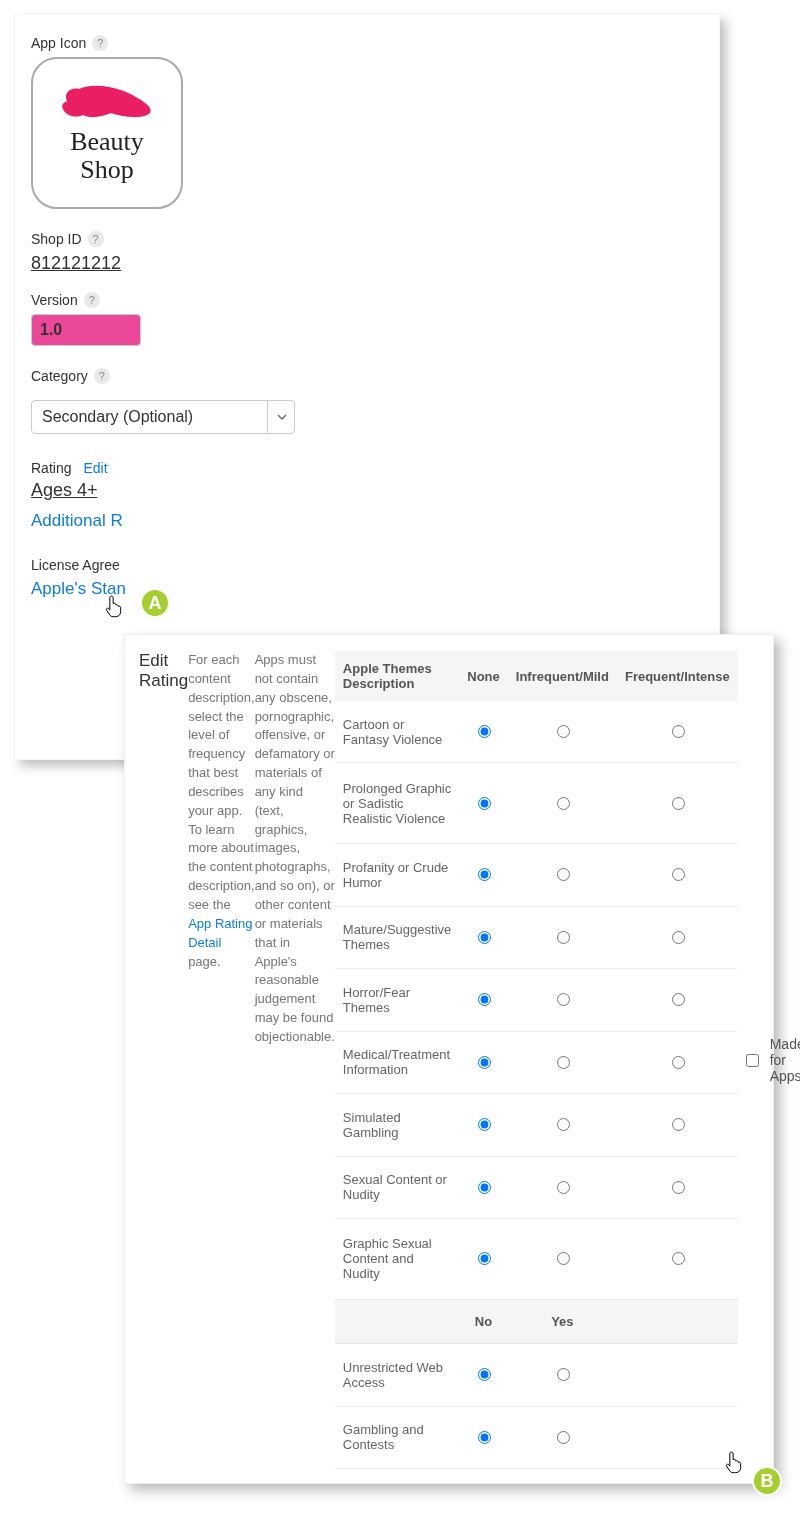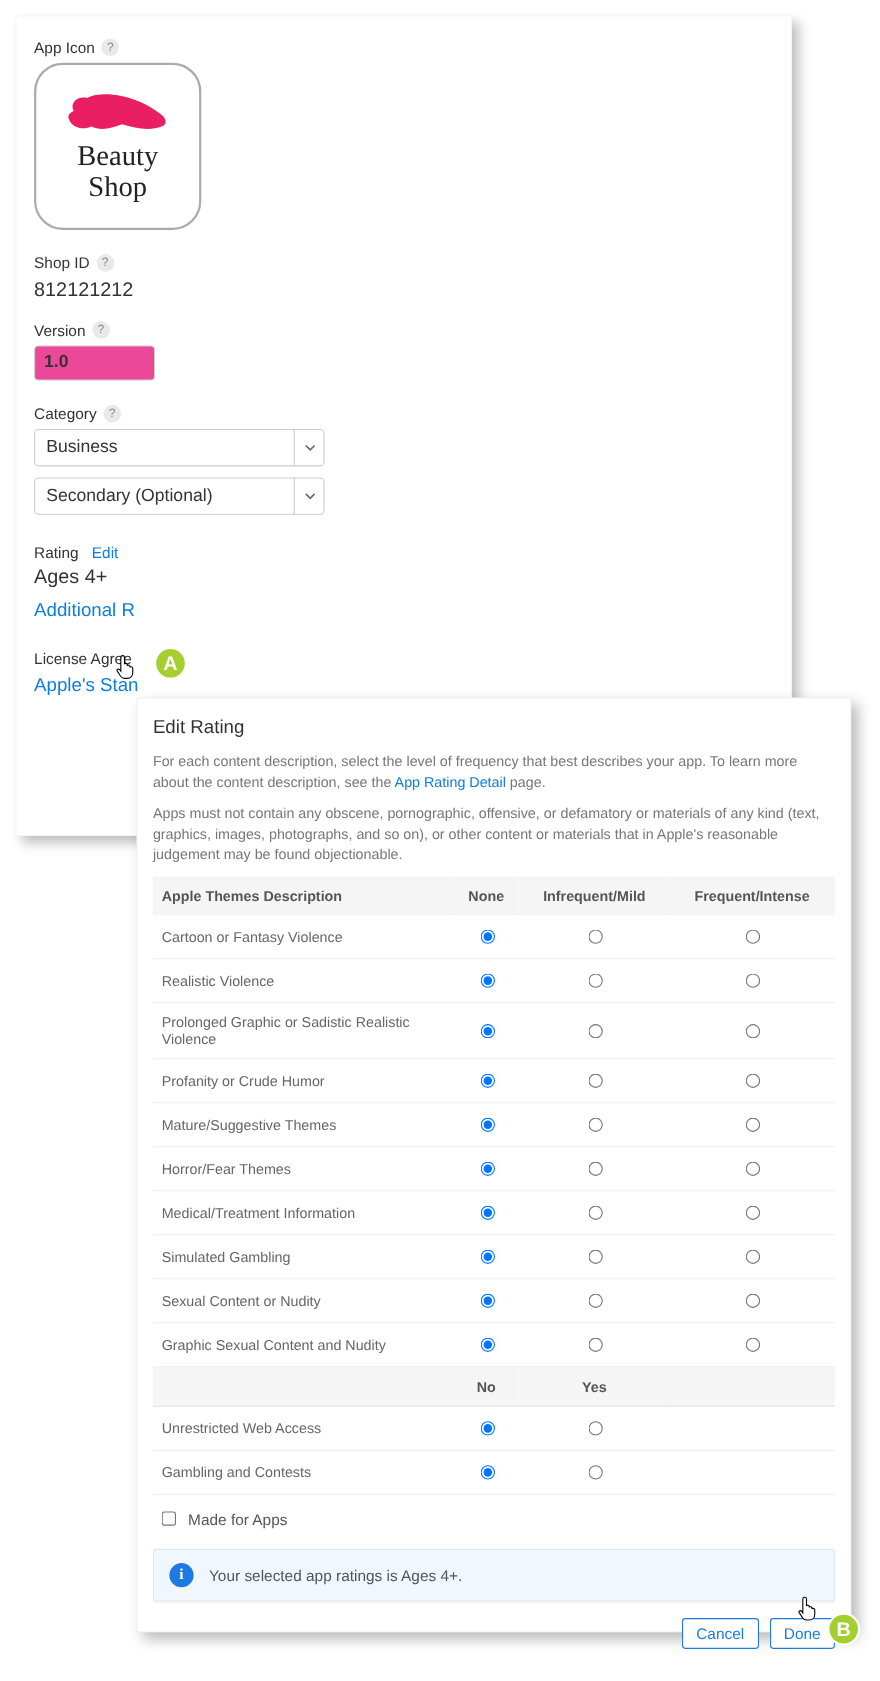--- a/index.html
+++ b/index.html
@@ -34,21 +34,21 @@
     cursor: pointer;
   }
   .app-icon-box {
     width: 152px; height: 152px; border: 2px solid #aaa; border-radius: 26px;
     display: flex; flex-direction: column; align-items: center; justify-content: center;
     gap: 2px;
   }
   .app-icon-box svg { width: 100px; height: 44px; }
   .app-icon-text1 { font-family: "Times New Roman", serif; font-size: 26px; color: #222; line-height: 1; }
   .app-icon-text2 { font-family: "Times New Roman", serif; font-size: 26px; color: #222; line-height: 1; }
-  .static-val { font-size: 18px; color: #333; margin-bottom: 18px; }
+  .static-val { font-size: 18px; color: #333; margin-bottom: 18px; text-decoration: underline; }
   .input {
     border: 1px solid #ccc; border-radius: 4px; padding: 6px 8px; font-size: 16px;
     color: #333; background: #ec4899; font-weight: bold;
   }
   .input.small { width: 110px; }
   .select-box {
     position: relative; width: 264px;
   }
   .select {
     width: 100%; border: 1px solid #ccc; border-radius: 4px; padding: 7px 28px 7px 10px;
@@ -73,21 +73,21 @@
     font-size: 18px; font-weight: 600;
   }
 
   .modal {
     position: absolute; left: 124px; top: 634px;
     width: 650px; height: 850px;
     background: #fff;
     border: 1px solid rgba(0,0,0,0.06);
     box-shadow: 6px 6px 12px rgba(0,0,0,0.28);
     padding: 16px 14px 14px 14px;
-    display: flex; flex-direction: column;
+    display: flex; flex-direction: row;
   }
   .modal-title { font-size: 17px; color: #333; margin-bottom: 12px; }
   .modal-desc { font-size: 13px; color: #777; line-height: 1.45; margin-bottom: 10px; }
   .modal-desc .link { color: #0e7de0; }
   .rat-table { width: 100%; border-collapse: collapse; font-size: 13px; }
   .rat-table thead th { background: #f5f5f5; font-weight: 600; color: #555; padding: 10px 8px; text-align: center; }
   .rat-table thead th:first-child { text-align: left; width: 44%; }
   .rat-table tbody td { border-bottom: 1px solid #eee; padding: 10px 8px; color: #666; text-align: center; }
   .rat-table tbody td:first-child { text-align: left; color: #666; }
   .rat-table tbody tr.subhdr td { background: #f5f5f5; font-weight: 600; color: #555; border-bottom: 1px solid #e5e5e5; }
@@ -142,28 +142,20 @@
     <span class="help-badge">?</span>
   </div>
   <input class="input small" value="1.0" style="">
 
   <div style="height:22px"></div>
 
   <div class="field-label">
     <span>Category</span>
     <span class="help-badge">?</span>
   </div>
-  <div class="select-box">
-    <div class="select">Business</div>
-    <div class="select-chevron">
-      <svg width="10" height="6" viewBox="0 0 10 6">
-          <path d="M1 1 L5 5 L9 1" fill="none" stroke="#666" stroke-width="1.4"></path>
-        </svg>
-    </div>
-  </div>
   <div style="height:10px"></div>
   <div class="select-box">
     <div class="select">Secondary (Optional)</div>
     <div class="select-chevron">
       <svg width="10" height="6" viewBox="0 0 10 6">
           <path d="M1 1 L5 5 L9 1" fill="none" stroke="#666" stroke-width="1.4"></path>
         </svg>
     </div>
   </div>
 
@@ -205,26 +197,20 @@
       </tr>
     </thead>
     <tbody id="rows3-body">
         <tr>
           <td>Cartoon or Fantasy Violence</td>
           <td><input type="radio" name="r3_0" checked="" style=""></td>
           <td><input type="radio" name="r3_0" style=""></td>
           <td><input type="radio" name="r3_0" style=""></td>
         </tr>
         <tr>
-          <td>Realistic Violence</td>
-          <td><input type="radio" name="r3_1" checked="" style=""></td>
-          <td><input type="radio" name="r3_1" style=""></td>
-          <td><input type="radio" name="r3_1" style=""></td>
-        </tr>
-        <tr>
           <td>Prolonged Graphic or Sadistic Realistic Violence</td>
           <td><input type="radio" name="r3_2" checked="" style=""></td>
           <td><input type="radio" name="r3_2" style=""></td>
           <td><input type="radio" name="r3_2" style=""></td>
         </tr>
         <tr>
           <td>Profanity or Crude Humor</td>
           <td><input type="radio" name="r3_3" checked="" style=""></td>
           <td><input type="radio" name="r3_3" style=""></td>
           <td><input type="radio" name="r3_3" style=""></td>

